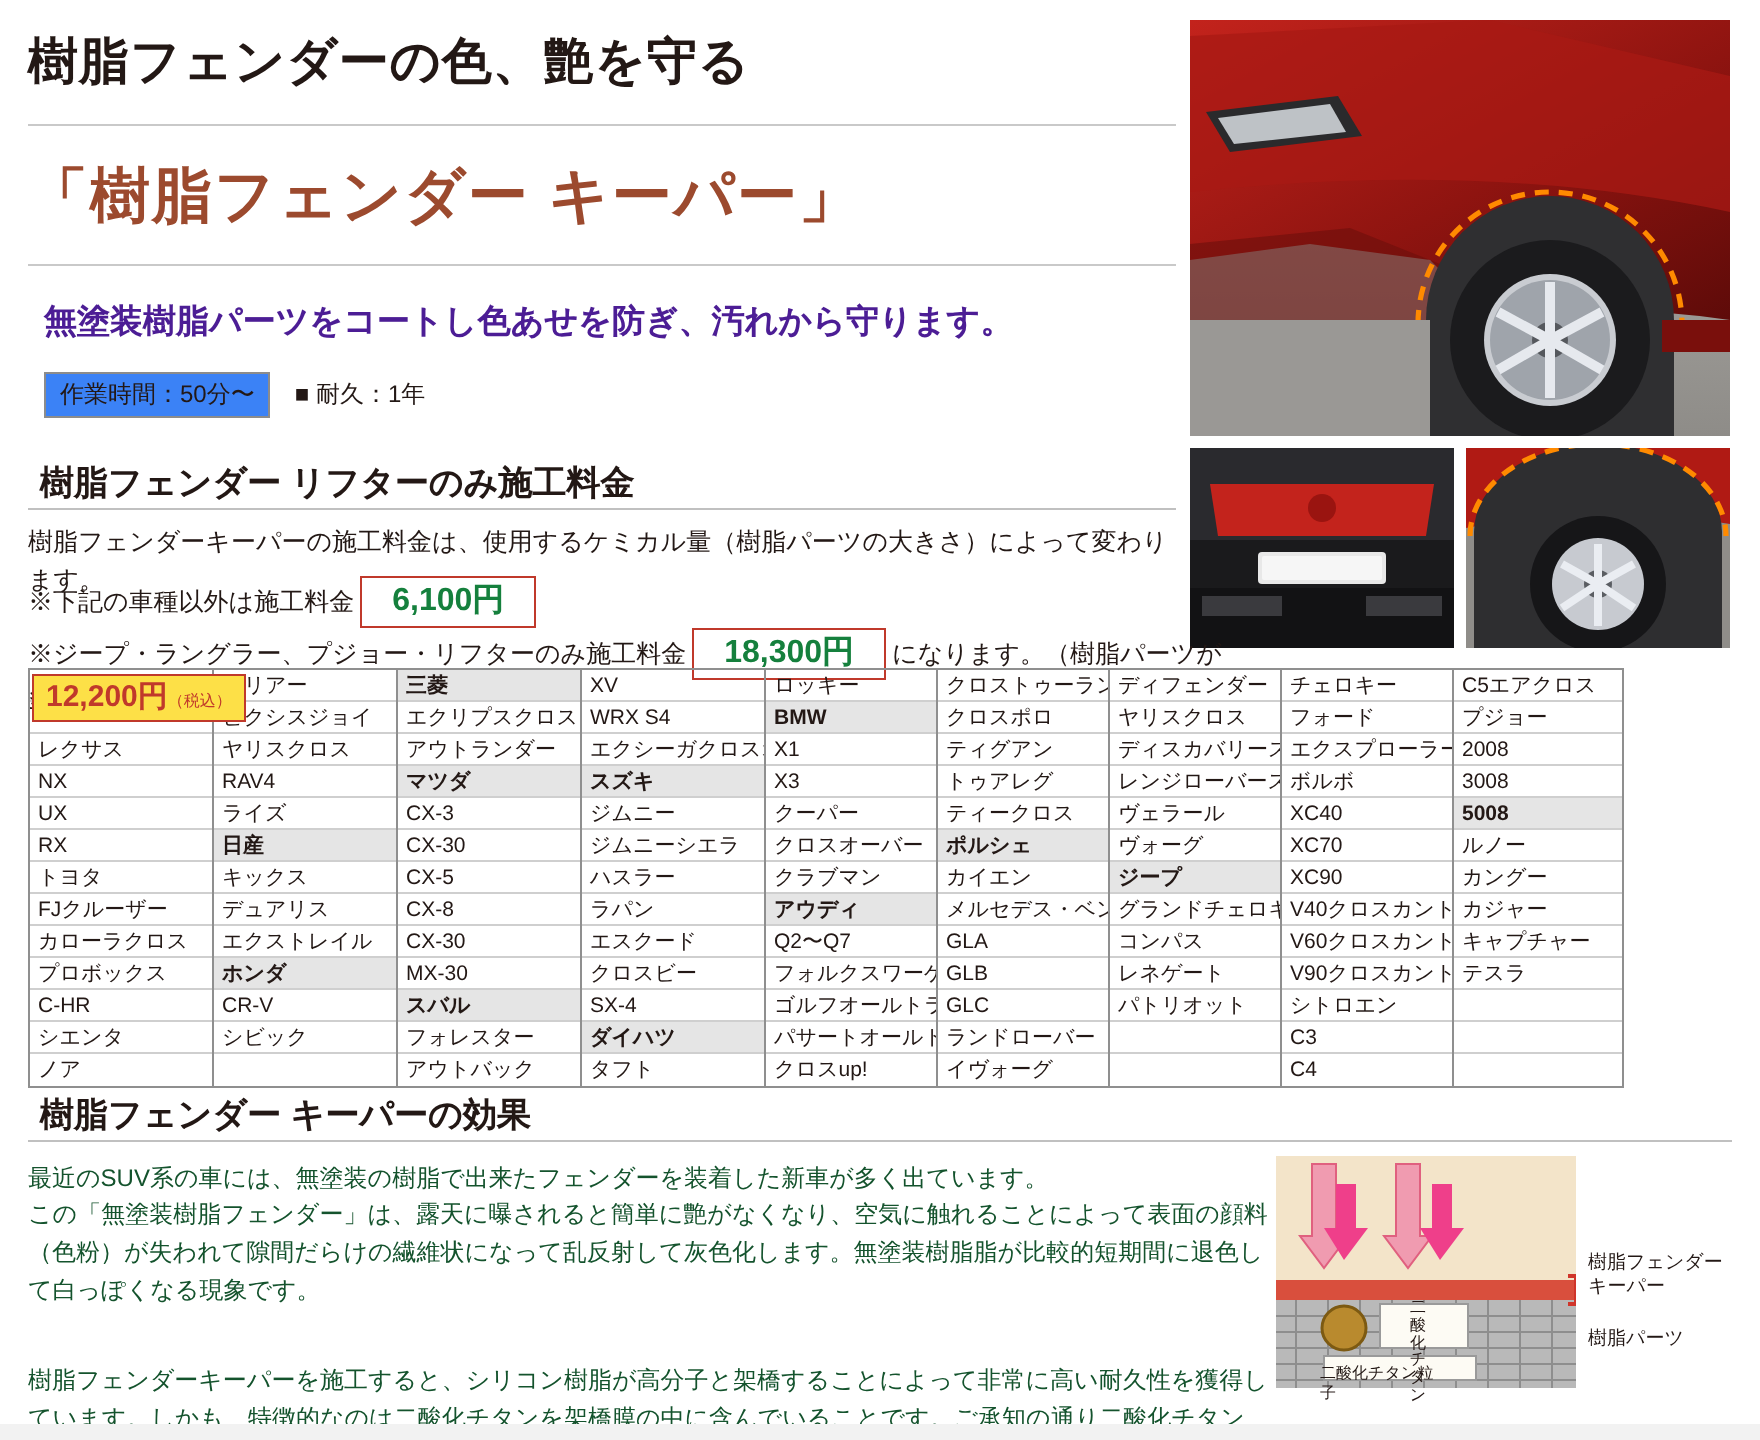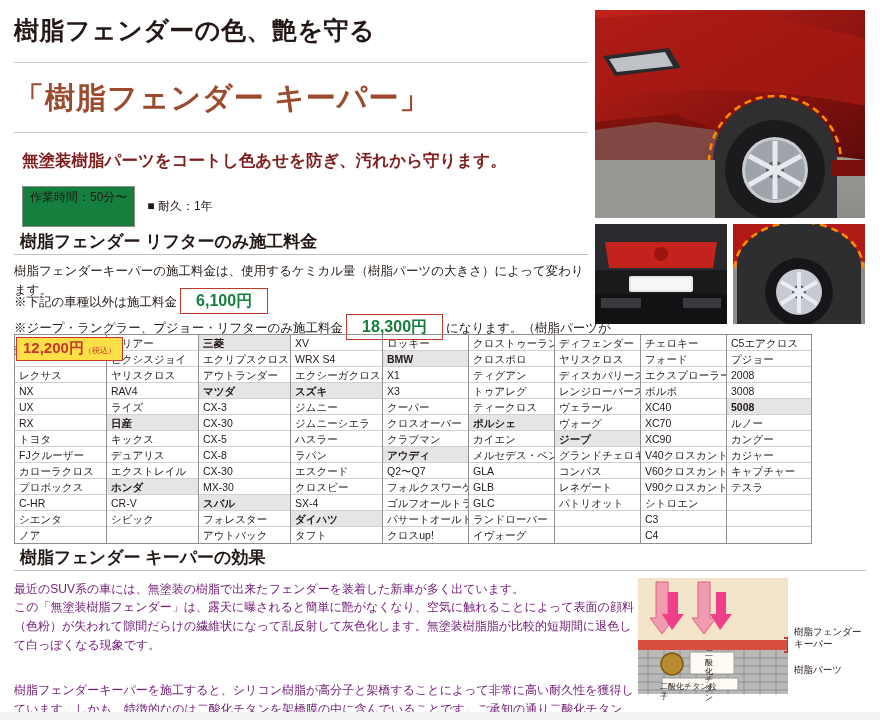--- a/index.html
+++ b/index.html
@@ -27,29 +27,29 @@
     position: absolute; left: 14px; top: 78px;
     font-size: 30px; font-weight: bold; color: #9c4a2e;
     letter-spacing: 1px;
   }
   .rule-top2 {
     position: absolute; left: 14px; top: 132px; width: 574px; height: 1px;
     background: #c9c9c9;
   }
   .lead {
     position: absolute; left: 22px; top: 150px;
-    font-size: 16.5px; font-weight: bold; color: #7f1d1d;
+    font-size: 16.5px; font-weight: bold; color: #4c1d95;
   }
   .badges {
     position: absolute; left: 22px; top: 186px;
     display: flex; align-items: center; gap: 12px;
   }
   .badge-time {
-    border: 1px solid #8c8c8c; background: #15803d;
-    font-size: 12px; padding: 2px 7px 20px; color: #231815;
+    border: 1px solid #8c8c8c; background: #3b82f6;
+    font-size: 12px; padding: 2px 7px 2px; color: #231815;
   }
   .badge-dur { font-size: 12px; color: #231815; }
 
   
   .sec-head {
     position: absolute; font-size: 17px; font-weight: bold; color: #231815;
   }
   .sec-rule { position: absolute; height: 1px; background: #c0c0c0; }
 
   .p-note {
@@ -87,21 +87,21 @@
   .car-cell.empty { }
   .price-tag {
     position: absolute; left: 16px; top: 337px;
     border: 1px solid #c0392b; color: #c0392b; font-weight: bold;
     font-size: 15px; padding: 1px 6px 2px; background: #fde047;
   }
   .price-tag .small { font-size: 8px; font-weight: normal; }
 
   
   .body-text {
-    position: absolute; font-size: 12px; line-height: 1.58; color: #701a75;
+    position: absolute; font-size: 12px; line-height: 1.58; color: #14532d;
   }
 
   
   .diagram { position: absolute; }
   .dlabel { position: absolute; font-size: 9.5px; color: #231815; line-height: 1.25; }
 
   .footer-bar {
     position: absolute; left: 0; bottom: 0; width: 880px; height: 8px;
     background: #f2f2f2;
   }

